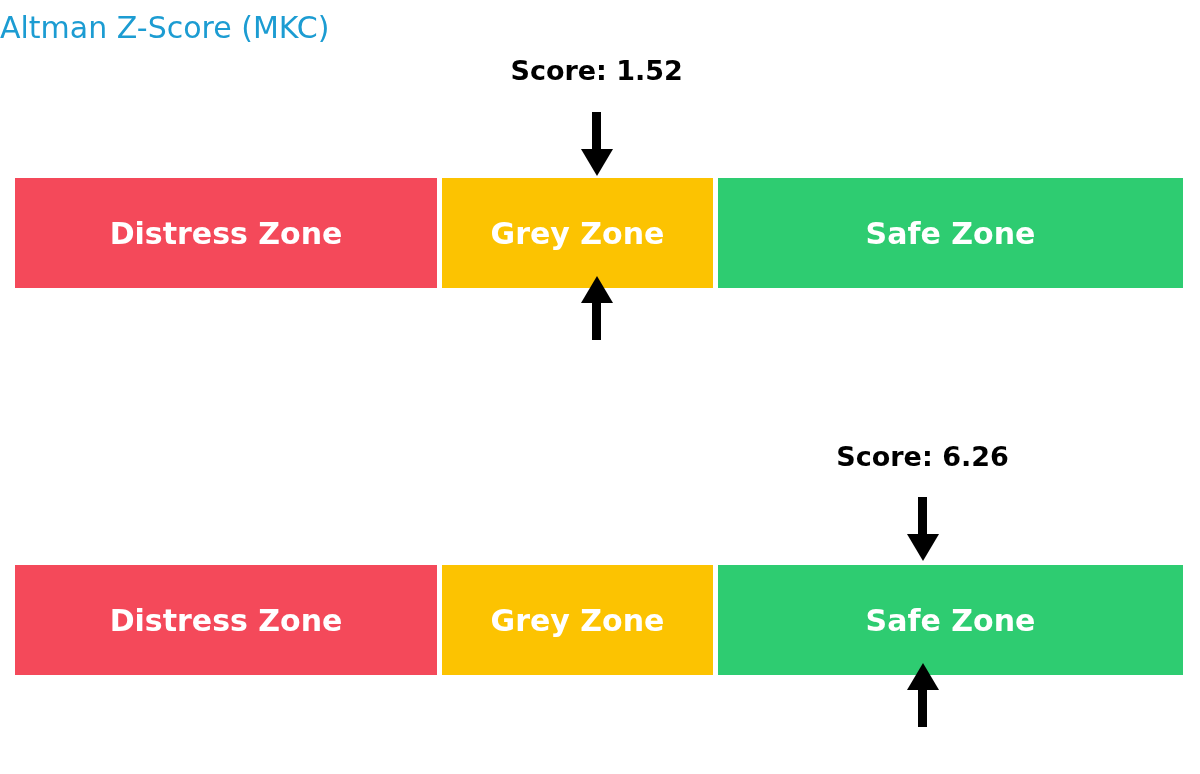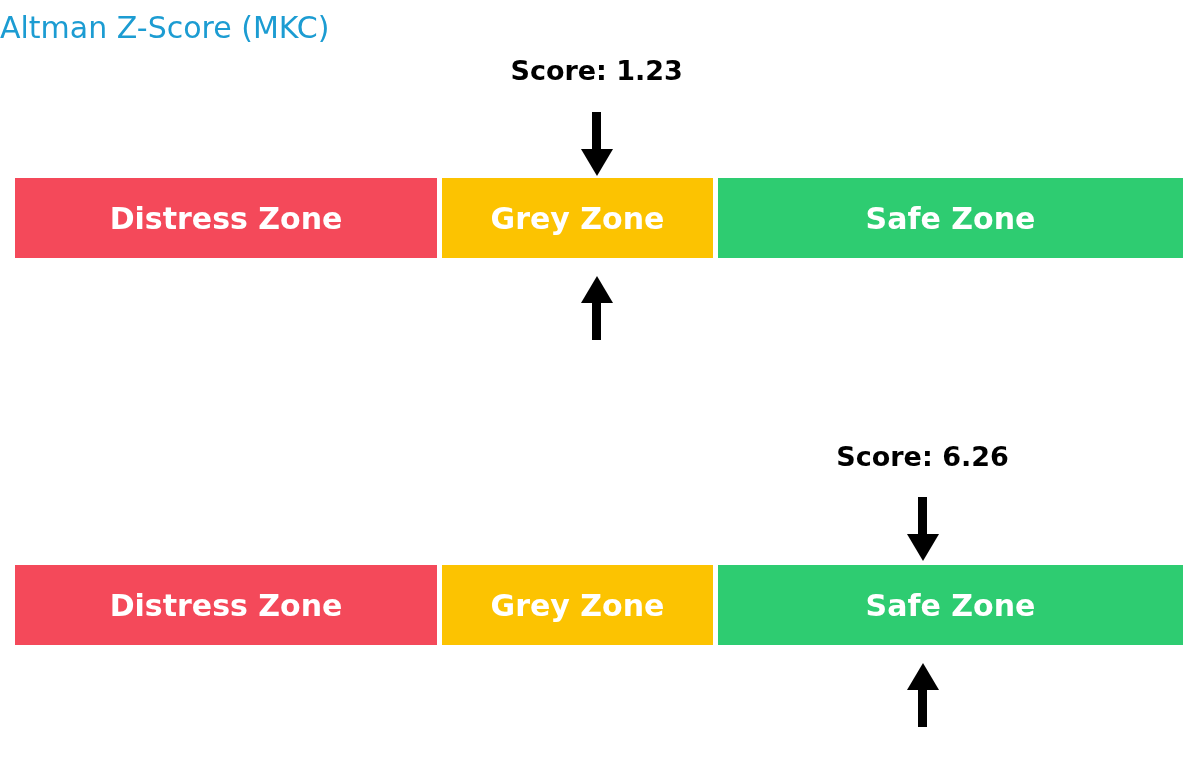--- a/index.html
+++ b/index.html
@@ -42,42 +42,42 @@
     border-left: 16px solid transparent; border-right: 16px solid transparent;
     border-top: 27px solid #000000;
   }
   .arrow .head-up {
     width: 0; height: 0;
     border-left: 16px solid transparent; border-right: 16px solid transparent;
     border-bottom: 27px solid #000000;
   }
 
   .bar {
-    position: absolute; left: 15px; width: 1168px; height: 80px;
+    position: absolute; left: 15px; width: 1168px; height: 110px;
     display: flex; gap: 5px;
   }
   .b1 { top: 178px; }
   .b2 { top: 565px; }
   .zone {
     display: flex; align-items: center; justify-content: center;
     color: #ffffff; font-size: 30px; font-weight: 700; white-space: nowrap;
   }
   .zone-distress { width: 422px; }
   .zone-grey { width: 271px; }
   .zone-safe { flex: 1; }
 </style>
 </head>
 <body>
 
 <div class="stage">
 
   <h2 class="chart-title t1">Altman Z-Score (MKC)</h2>
 
   <div class="track row-score1">
-    <div class="score" style="left: 49.8%;">Score: 1.23</div>
+    <div class="score" style="left: 49.8%;">Score: 1.52</div>
   </div>
 
   <div class="track row-arrowdown1">
     <div class="arrow" style="left: 49.8%;">
       <div class="stem"></div>
       <div class="head-down"></div>
     </div>
   </div>
 
   <div class="bar b1">

